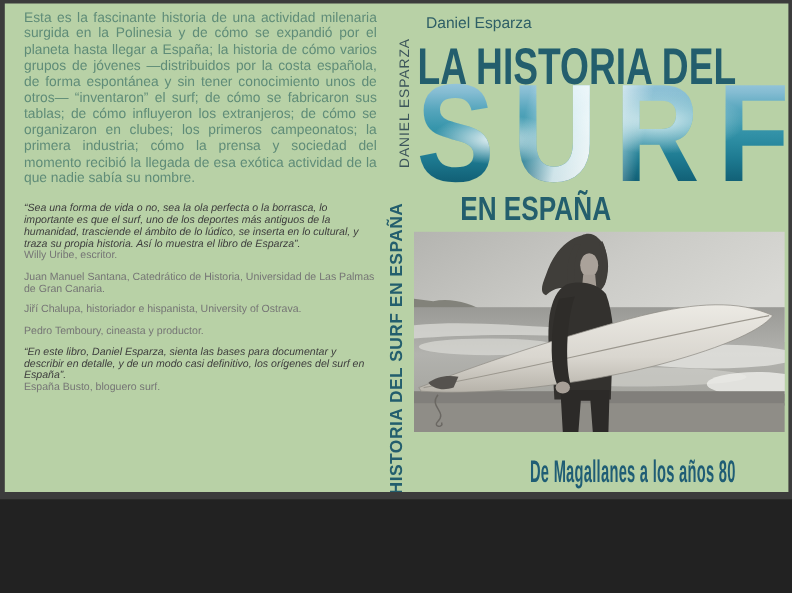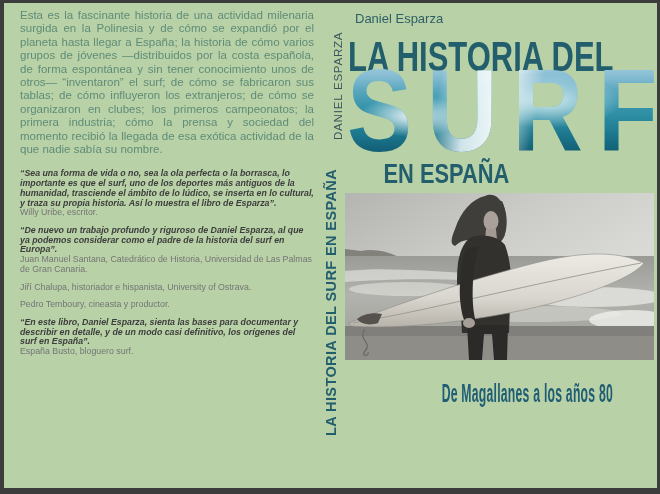--- a/index.html
+++ b/index.html
@@ -1,39 +1,39 @@
 <!DOCTYPE html>
 <html><head>
 <meta charset="utf-8">
 <style>
   html,body{margin:0;padding:0;background:#222;}
   .cover{
     position:relative;
-    width:660px;height:494px;
+    width:660px;height:416px;
     box-sizing:border-box;
     border:solid #3c3c3c;
     border-width:3px 3px 6px 4px;
     background:#b8d1a6;
     overflow:hidden;
     font-family:"Liberation Sans","DejaVu Sans",sans-serif;
   }
 
   
   .back-cover{position:absolute;left:16px;top:6px;width:294px;}
   .synopsis{
     margin:0 0 13px 0;
     font-size:11.5px;line-height:13.4px;
     text-align:justify;
     color:#5f8c78;
   }
   .quote-block{margin:0 0 8px 0;}
   .quote-text{
     margin:0;
     font-size:8.8px;line-height:9.7px;
-    font-weight:700;font-style:italic;
+    font-weight:400;font-style:italic;
     color:#3d3d3d;
   }
   .quote-attribution{
     margin:0;
     font-size:8.8px;line-height:9.7px;
     font-weight:400;
     color:#757575;
   }
 
   
@@ -101,21 +101,20 @@
 <div class="cover">
 
   <div class="back-cover">
     <p class="synopsis">Esta es la fascinante historia de una actividad milenaria surgida en la Polinesia y de cómo se expandió por el planeta hasta llegar a España; la historia de cómo varios grupos de jóvenes —distribuidos por la costa española, de forma espontánea y sin tener conocimiento unos de otros— “inventaron” el surf; de cómo se fabricaron sus tablas; de cómo influyeron los extranjeros; de cómo se organizaron en clubes; los primeros campeonatos; la primera industria; cómo la prensa y sociedad del momento recibió la llegada de esa exótica actividad de la que nadie sabía su nombre.</p>
 
     <div class="quote-block">
       <p class="quote-text">“Sea una forma de vida o no, sea la ola perfecta o la borrasca, lo importante es que el surf, uno de los deportes más antiguos de la humanidad, trasciende el ámbito de lo lúdico, se inserta en lo cultural, y traza su propia historia. Así lo muestra el libro de Esparza”.</p>
       <p class="quote-attribution">Willy Uribe, escritor.</p>
     </div>
     <div class="quote-block">
-      <p class="quote-text">“De nuevo un trabajo profundo y riguroso de Daniel Esparza, al que ya podemos considerar como el padre de la historia del surf en Europa”.</p>
       <p class="quote-attribution">Juan Manuel Santana, Catedrático de Historia, Universidad de Las Palmas de Gran Canaria.</p>
     </div>
     <div class="quote-block">
       <p class="quote-attribution">Jiří Chalupa, historiador e hispanista, University of Ostrava.</p>
     </div>
     <div class="quote-block">
       <p class="quote-attribution">Pedro Temboury, cineasta y productor.</p>
     </div>
     <div class="quote-block">
       <p class="quote-text">“En este libro, Daniel Esparza, sienta las bases para documentar y describir en detalle, y de un modo casi definitivo, los orígenes del surf en España”.</p>

